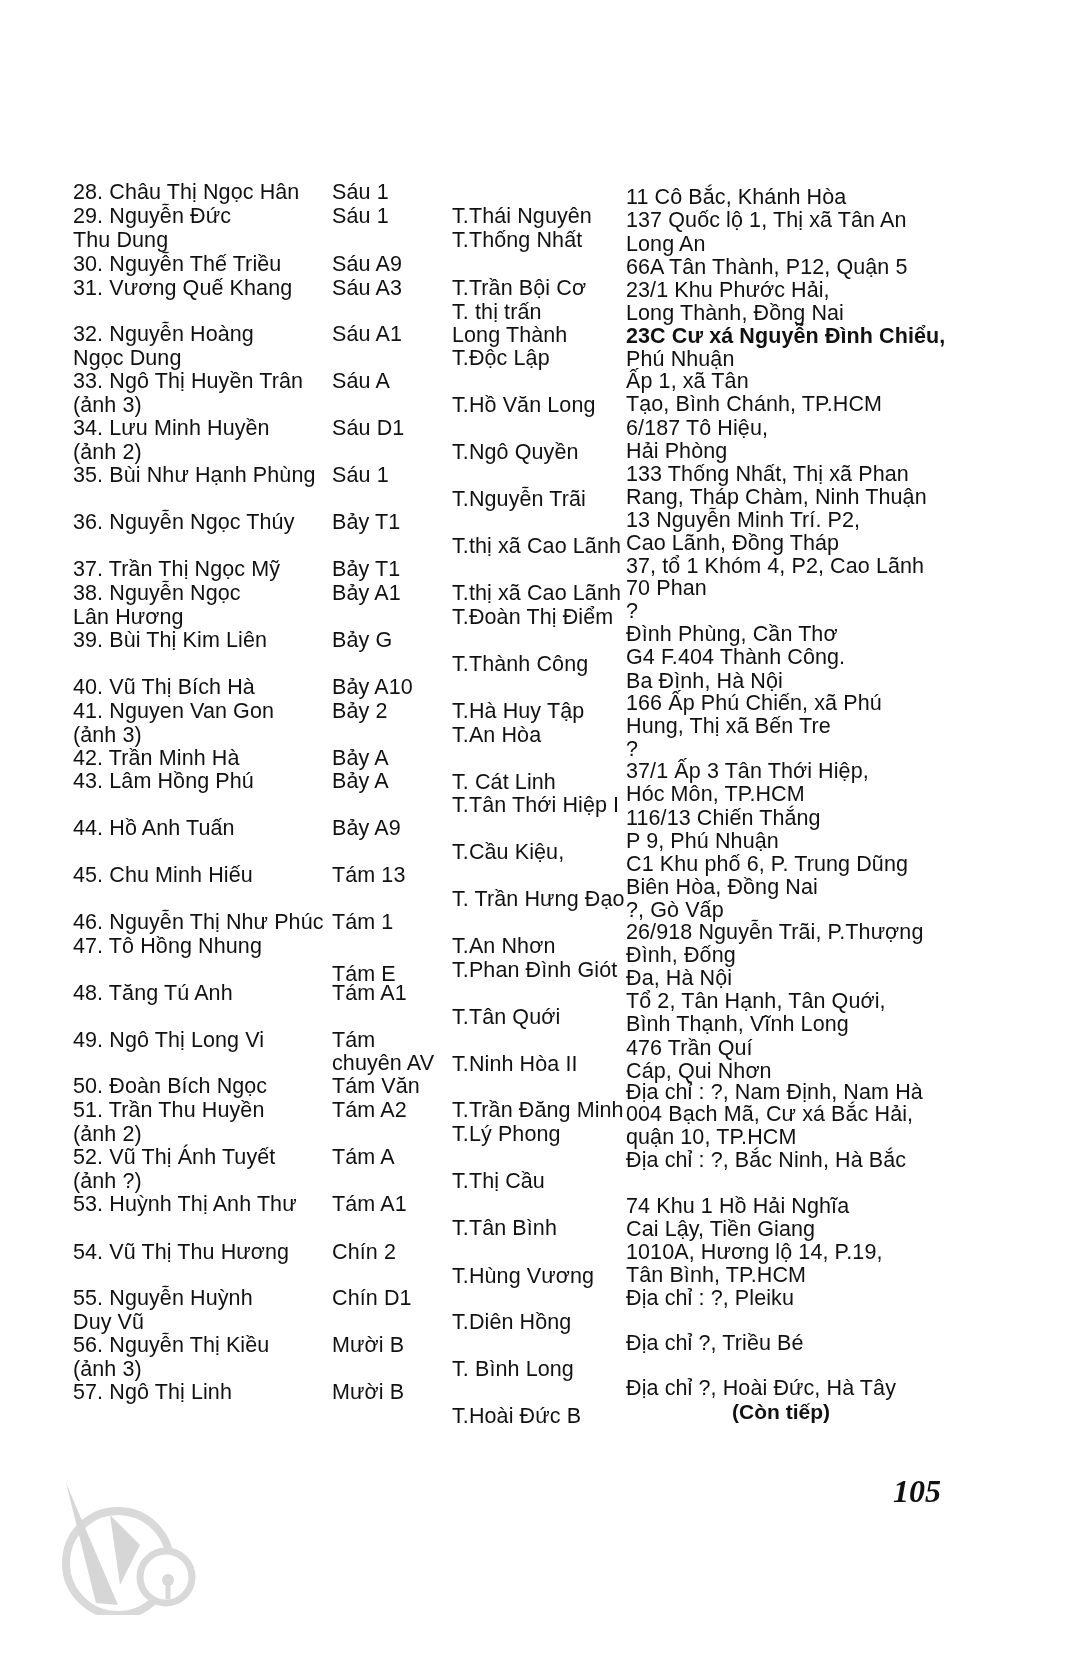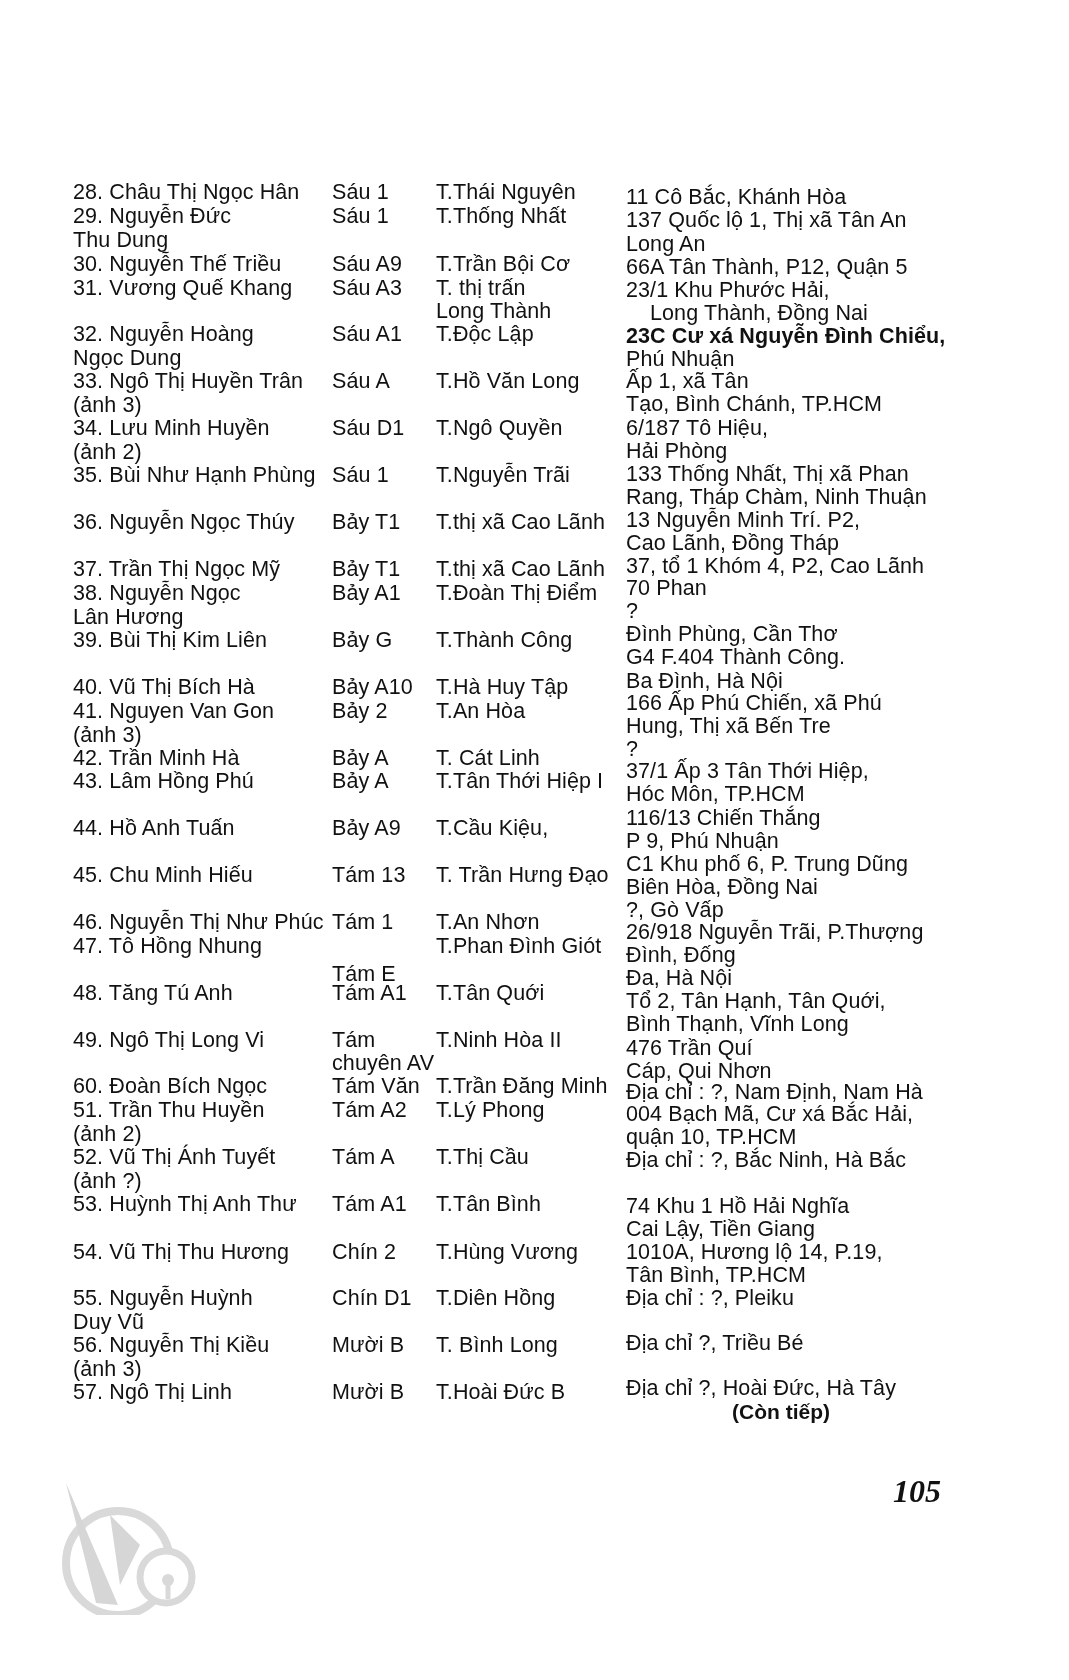--- a/index.html
+++ b/index.html
@@ -1,21 +1,21 @@
 <!DOCTYPE html>
 <html><head>
 <meta charset="utf-8">
 <style>
   html,body{margin:0;padding:0;background:#ffffff;}
   body{width:1069px;height:1680px;position:relative;overflow:hidden;font-family:"Liberation Sans",sans-serif;color:#111;}
   .page{position:absolute;left:0;top:0;width:1069px;height:1680px;}
   .ln{position:absolute;font-size:21.5px;line-height:24px;white-space:nowrap;letter-spacing:0.1px;}
   .col-name{left:73px;}
   .col-class{left:332px;}
-  .col-school{left:436px;}
+  .col-school{left:452px;margin-top:24px;}
   .col-addr{left:626px;}
   .cont{position:absolute;left:732px;top:1400px;font-weight:bold;font-size:21px;line-height:24px;}
   .pagenum{position:absolute;left:893px;top:1473px;font-family:"Liberation Serif",serif;font-style:italic;font-weight:bold;font-size:32px;}
   .logo{position:absolute;left:48px;top:1475px;width:150px;height:140px;}
 </style>
 </head>
 <body>
 
 <div class="page" id="page">
 
@@ -48,21 +48,21 @@
         <div class="ln col-class" style="top: 252px;">Sáu A9</div>
         <div class="ln col-school" style="top: 252px;">T.Trần Bội Cơ</div>
         <div class="ln col-addr" style="top: 255px;">66A Tân Thành, P12, Quận 5</div>
       </div>
       <div>
         <div class="ln col-name" style="top: 276px;">31. Vương Quế Khang</div>
         <div class="ln col-class" style="top: 276px;">Sáu A3</div>
         <div class="ln col-school" style="top: 276px;">T. thị trấn</div>
         <div class="ln col-school" style="top: 299px;">Long Thành</div>
         <div class="ln col-addr" style="top: 278px;">23/1 Khu Phước Hải,</div>
-        <div class="ln col-addr" style="top: 301px; margin-left: 24px;">Long Thành, Đồng Nai</div>
+        <div class="ln col-addr" style="top: 301px;">Long Thành, Đồng Nai</div>
       </div>
       <div>
         <div class="ln col-name" style="top: 322px;">32. Nguyễn Hoàng</div>
         <div class="ln col-name" style="top: 346px;">Ngọc Dung</div>
         <div class="ln col-class" style="top: 322px;">Sáu A1</div>
         <div class="ln col-school" style="top: 322px;">T.Độc Lập</div>
         <div class="ln col-addr" style="top: 324px; font-weight: bold;">23C Cư xá Nguyễn Đình Chiểu,</div>
         <div class="ln col-addr" style="top: 347px;">Phú Nhuận</div>
       </div>
       <div>
@@ -180,21 +180,21 @@
       </div>
       <div>
         <div class="ln col-name" style="top: 1028px;">49. Ngô Thị Long Vi</div>
         <div class="ln col-class" style="top: 1028px;">Tám</div>
         <div class="ln col-class" style="top: 1051px;">chuyên AV</div>
         <div class="ln col-school" style="top: 1028px;">T.Ninh Hòa II</div>
         <div class="ln col-addr" style="top: 1036px;">476 Trần Quí</div>
         <div class="ln col-addr" style="top: 1059px;">Cáp, Qui Nhơn</div>
       </div>
       <div>
-        <div class="ln col-name" style="top: 1074px;">60. Đoàn Bích Ngọc</div>
+        <div class="ln col-name" style="top: 1074px;">50. Đoàn Bích Ngọc</div>
         <div class="ln col-class" style="top: 1074px;">Tám Văn</div>
         <div class="ln col-school" style="top: 1074px;">T.Trần Đăng Minh</div>
         <div class="ln col-addr" style="top: 1080px;">Địa chỉ : ?, Nam Định, Nam Hà</div>
       </div>
       <div>
         <div class="ln col-name" style="top: 1098px;">51. Trần Thu Huyền</div>
         <div class="ln col-name" style="top: 1122px;">(ảnh 2)</div>
         <div class="ln col-class" style="top: 1098px;">Tám A2</div>
         <div class="ln col-school" style="top: 1098px;">T.Lý Phong</div>
         <div class="ln col-addr" style="top: 1102px;">004 Bạch Mã, Cư xá Bắc Hải,</div>

